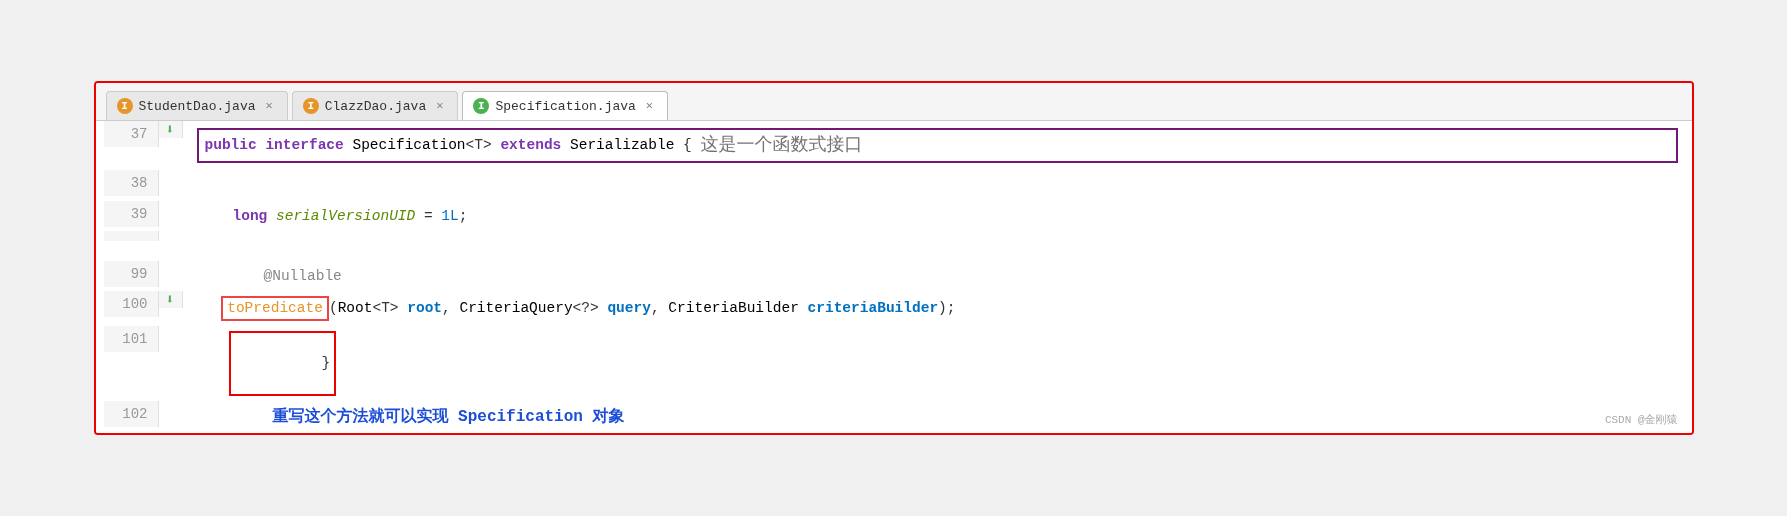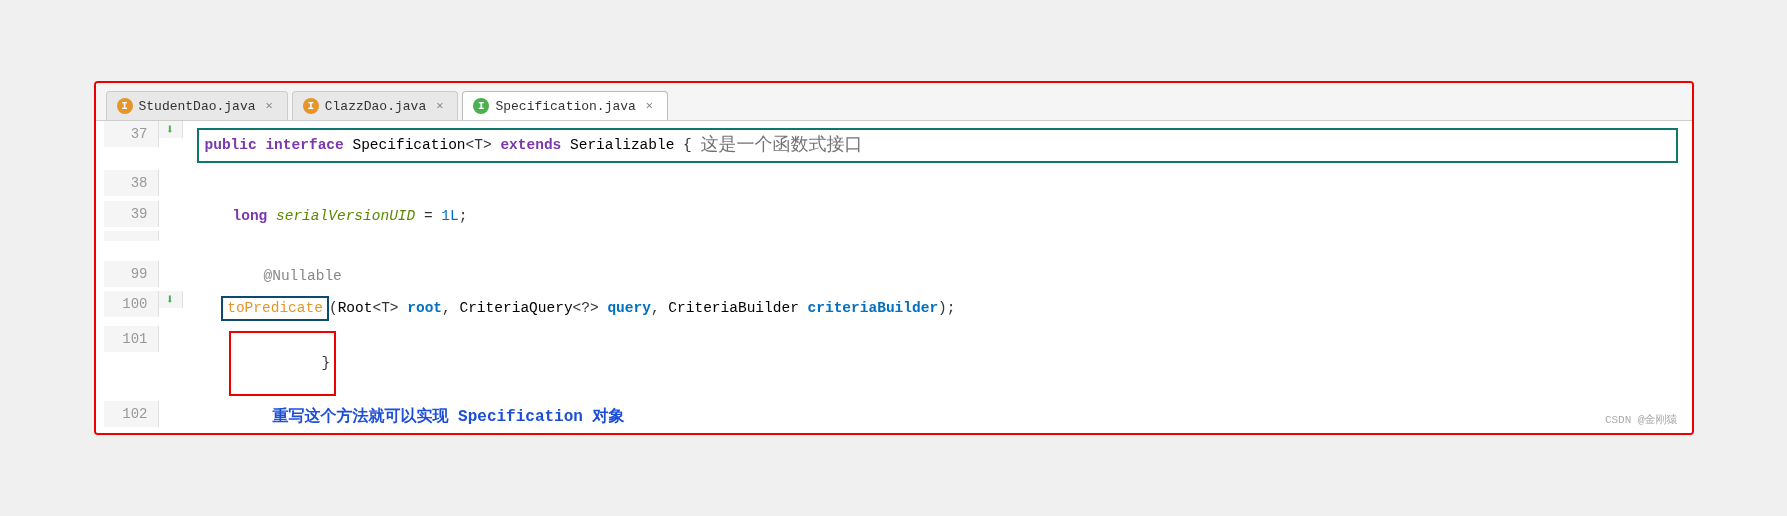--- a/index.html
+++ b/index.html
@@ -135,39 +135,39 @@
     .kw-green-italic { color: #5a8a00; font-style: italic; }
     .c-black { color: #333; }
     .c-blue2 { color: #0070C0; }
     .c-teal { color: #000000; }
     .chinese-annotation { color: #737373; font-size: 18px; }
     .chinese-red { color: #1d4ed8; font-size: 16px; font-weight: bold; }
     .c-annotation { color: #888888; margin-left: 31px; }
 
     
     .line-37-box {
-      border: 2px solid #0f766e;
+      border: 2px solid #701a75;
       margin: 2px 4px;
       padding: 3px 6px;
       flex: 1;
       display: flex;
       align-items: center;
       white-space: pre;
     }
 
     
     .predicate-box {
       border: 2px solid #e00;
       padding: 0 4px;
       display: inline;
     }
 
     
     .topredict-box {
-      border: 2px solid #0c4a6e;
+      border: 2px solid #ef4444;
       padding: 0 4px;
       display: inline;
       color: #e6952a;
     }
 
     
     .code-line.blank .line-content { min-height: 20px; }
 
     
     .watermark {

